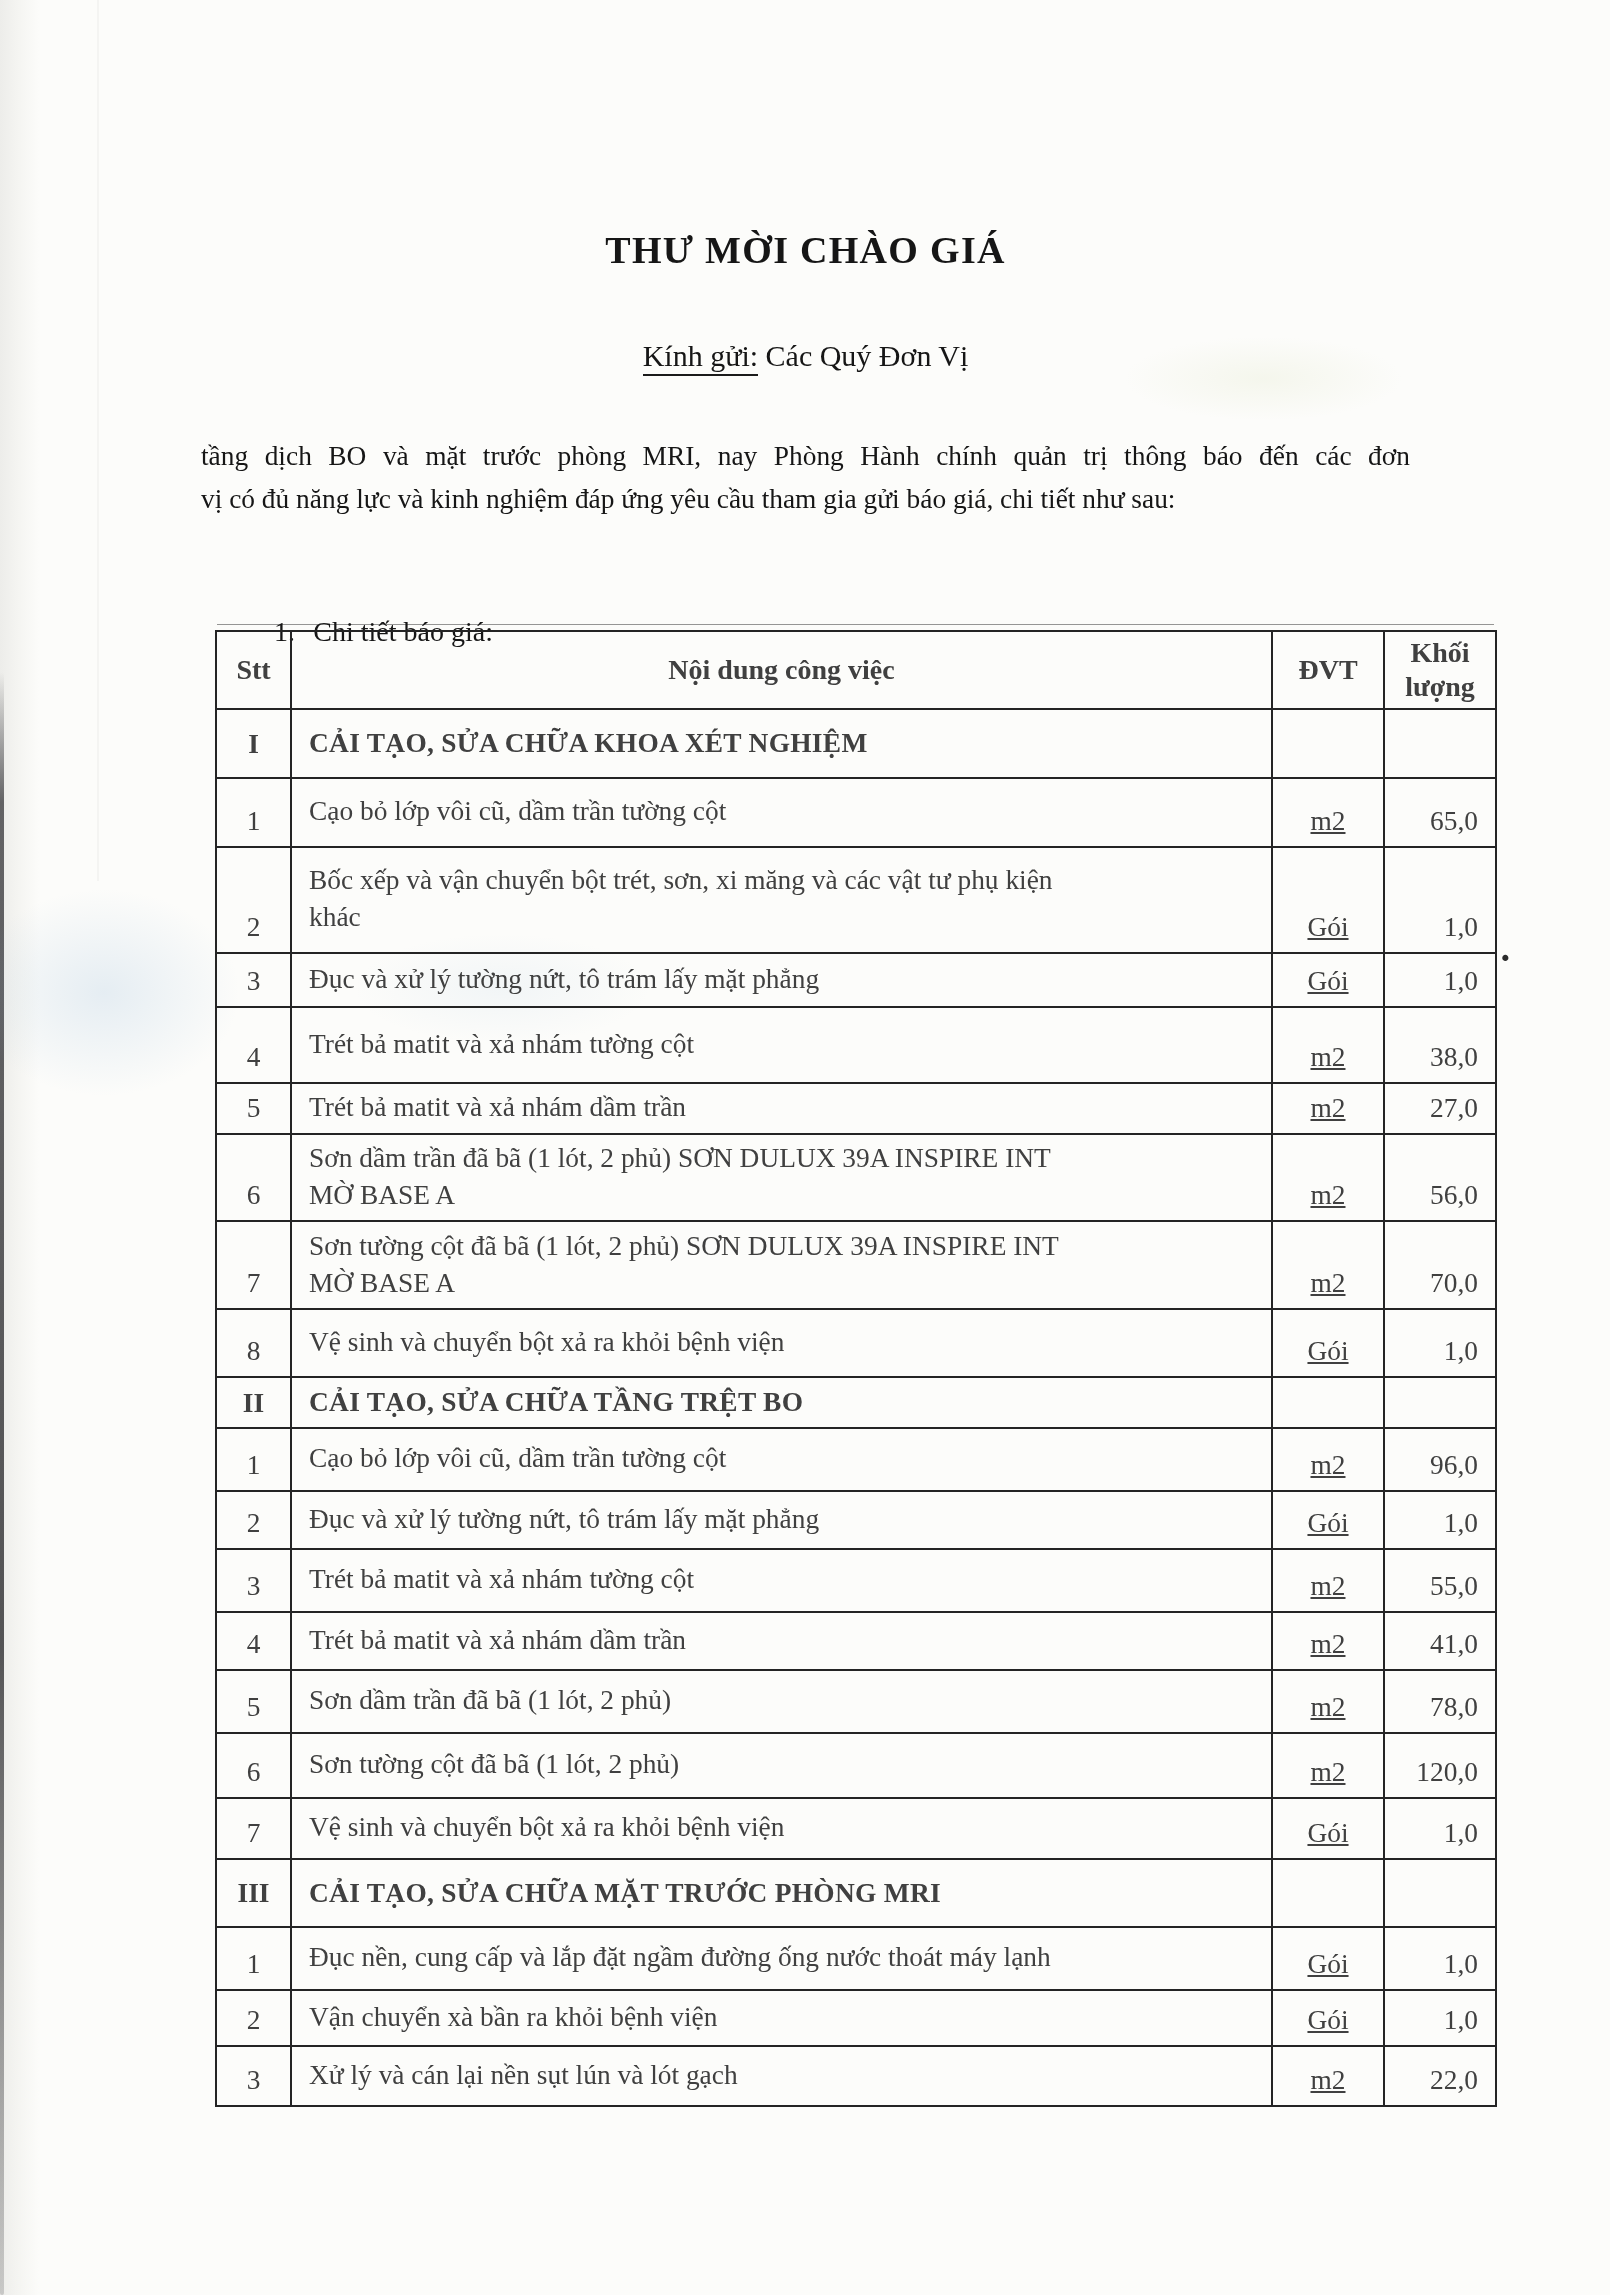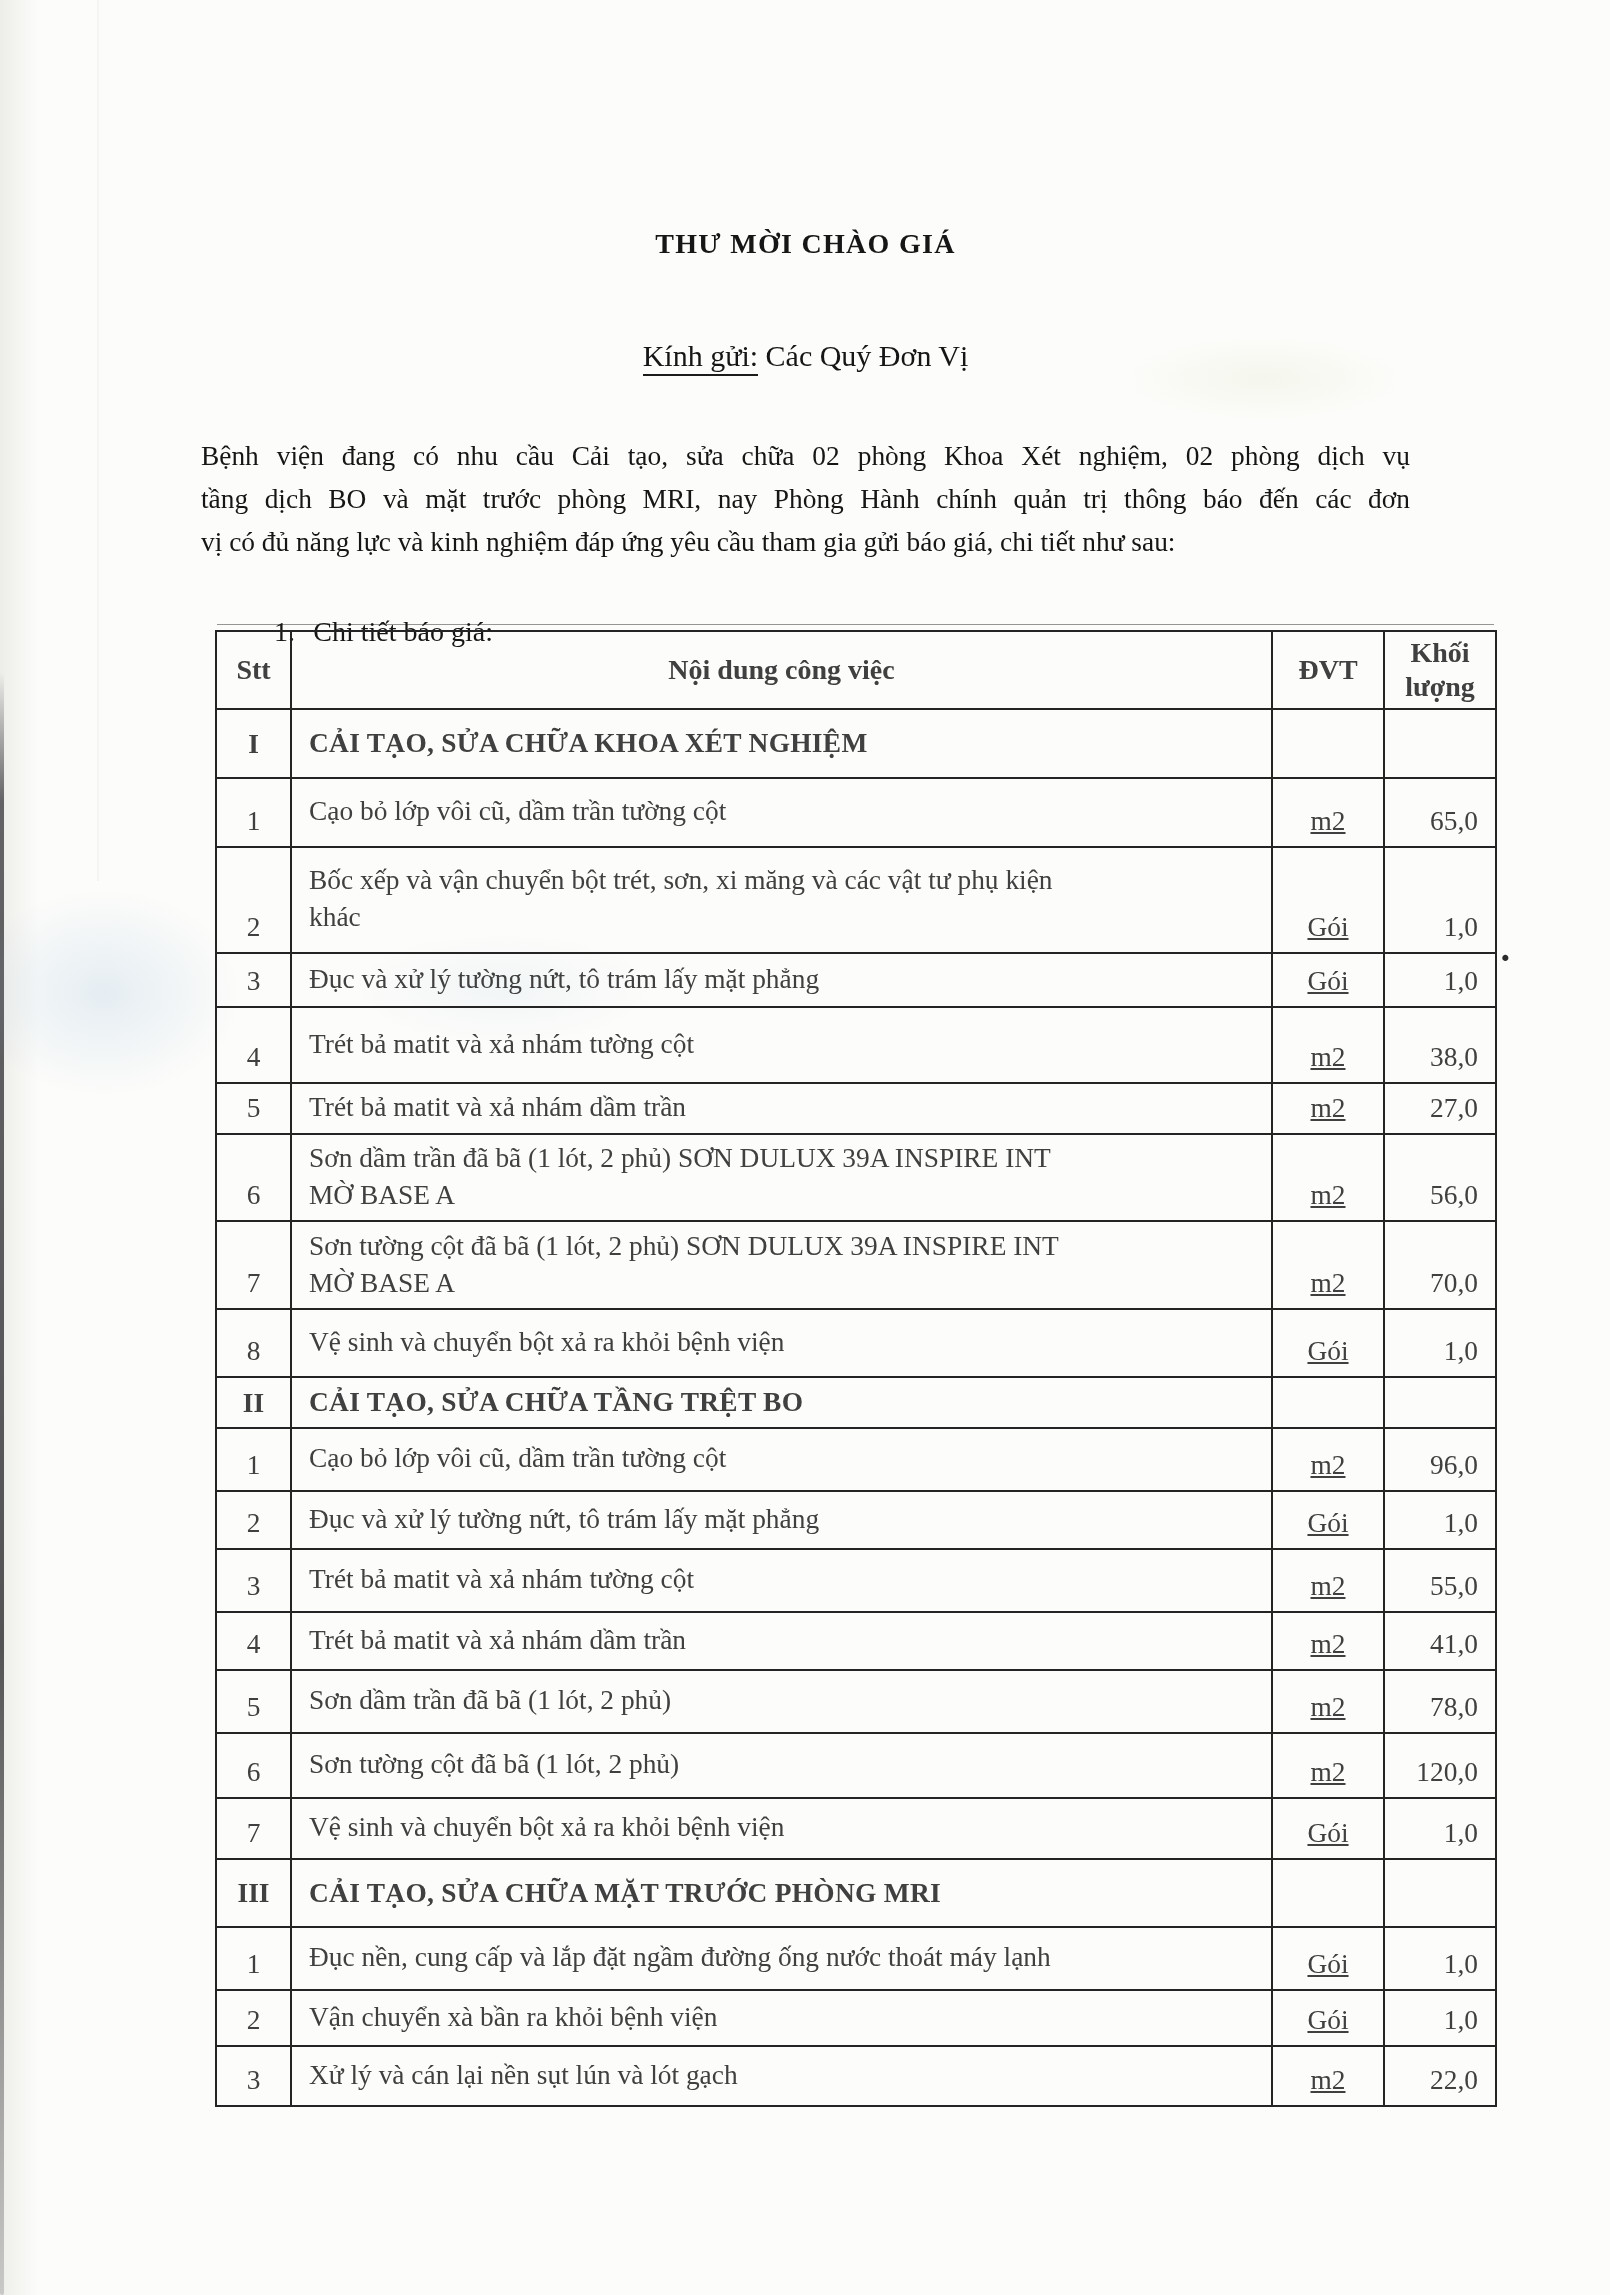--- a/index.html
+++ b/index.html
@@ -45,21 +45,21 @@
     background: rgba(25,25,25,.45);
   }
   .stray-mark {
     position: absolute; left: 1499px; top: 939px;
     font-size: 38px; font-weight: bold; color: #2b2b2b; line-height: 1;
   }
 
   
   .page-title {
     position: absolute; left: 201px; top: 228px; width: 1209px;
-    text-align: center; font-size: 28px; font-weight: bold; letter-spacing: 1.3px;
+    text-align: center; font-size: 38px; font-weight: bold; letter-spacing: 1.3px;
     white-space: nowrap;
   }
   .salutation {
     position: absolute; left: 201px; top: 339px; width: 1209px;
     text-align: center; font-size: 30px; font-weight: normal; white-space: nowrap;
   }
   .salutation .greet {
     border-bottom: 2px solid #1b1b1b; padding-bottom: 2px;
   }
   .intro {
@@ -112,21 +112,20 @@
 <div class="stray-mark">·</div>
 
 <div class="page-title">THƯ MỜI CHÀO GIÁ</div>
 
 <div class="salutation">
   <span class="greet">Kính gửi:</span>
   <span>Các Quý Đơn Vị</span>
 </div>
 
 <div class="intro">
-  <div class="jline">Bệnh viện đang có nhu cầu Cải tạo, sửa chữa 02 phòng Khoa Xét nghiệm, 02 phòng dịch vụ</div>
   <div class="jline">tầng dịch BO và mặt trước phòng MRI, nay Phòng Hành chính quản trị thông báo đến các đơn</div>
   <div class="jline last">vị có đủ năng lực và kinh nghiệm đáp ứng yêu cầu tham gia gửi báo giá, chi tiết như sau:</div>
 </div>
 
 <div class="list-line">
   <span class="marker">1.</span><span>Chi tiết báo giá:</span>
 </div>
 
 <table class="quote">
   <colgroup>

